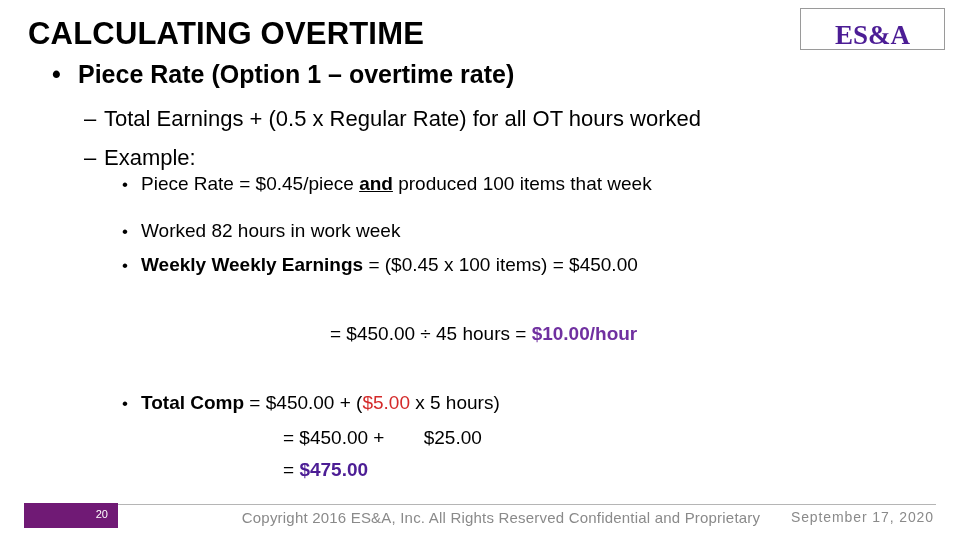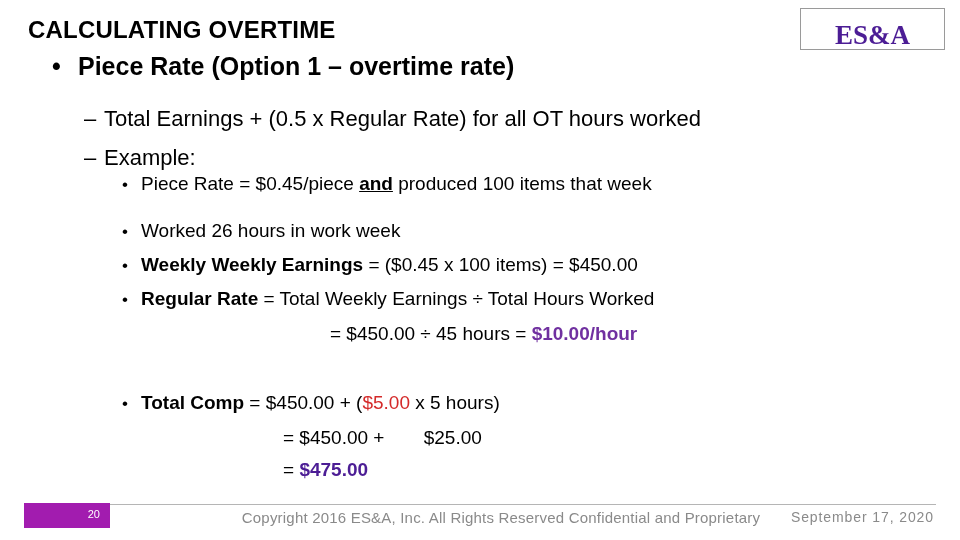--- a/index.html
+++ b/index.html
@@ -57,32 +57,32 @@
     letter-spacing: 1.1px;
     color: #8d7a80;
     white-space: nowrap;
   }
 
   
   .title {
     position: absolute;
     left: 28px;
     top: 16px;
-    font-size: 24px;
+    font-size: 31px;
     font-weight: bold;
     letter-spacing: 0.2px;
     color: #000000;
     white-space: nowrap;
   }
 
   
   .lvl1 {
     position: absolute;
     left: 52px;
-    top: 52px;
+    top: 60px;
     font-size: 25px;
     font-weight: bold;
     white-space: nowrap;
   }
   .lvl1 .dot {
     display: inline-block;
     width: 26px;
   }
 
   
@@ -142,23 +142,23 @@
     left: 24px;
     top: 504px;
     width: 912px;
     height: 1px;
     background: #b5b5b5;
   }
   .page-box {
     position: absolute;
     left: 24px;
     top: 503px;
-    width: 86px;
+    width: 94px;
     height: 25px;
-    background: #a21caf;
+    background: #701a75;
   }
   .page-num {
     position: absolute;
     right: 10px;
     top: 5px;
     font-size: 11px;
     color: #ffffff;
   }
   .copyright {
     position: absolute;
@@ -203,30 +203,27 @@
   </div>
   <div class="lvl2 r2">
     <span class="dash">–</span><span>Example:</span>
   </div>
 
   <div class="lvl3 l3a">
     <span class="dot">•</span><span class="txt"><span>Piece Rate = $0.45/piece </span><b><u>and</u></b><span> produced 100 items that week</span></span>
   </div>
 
   <div class="lvl3 l3b">
-    <span class="dot">•</span><span class="txt">Worked 26 hours in work week</span>
+    <span class="dot">•</span><span class="txt">Worked 82 hours in work week</span>
   </div>
 
   <div class="lvl3 l3c">
     <span class="dot">•</span><span class="txt"><b>Weekly Weekly Earnings</b><span> = ($0.45 x 100 items) =  $450.00</span></span>
   </div>
 
-  <div class="lvl3 l3d">
-    <span class="dot">•</span><span class="txt"><b>Regular Rate</b><span> = Total Weekly Earnings ÷ Total Hours Worked</span></span>
-  </div>
 
   <div class="cont cont-e">
     <span>= $450.00 ÷ 45 hours = </span><span class="purple">$10.00/hour</span>
   </div>
 
 
   <div class="lvl3 l3g">
     <span class="dot">•</span><span class="txt"><b>Total Comp</b><span> = $450.00 + (</span><span class="red">$5.00</span><span> x 5 hours)</span></span>
   </div>
 

